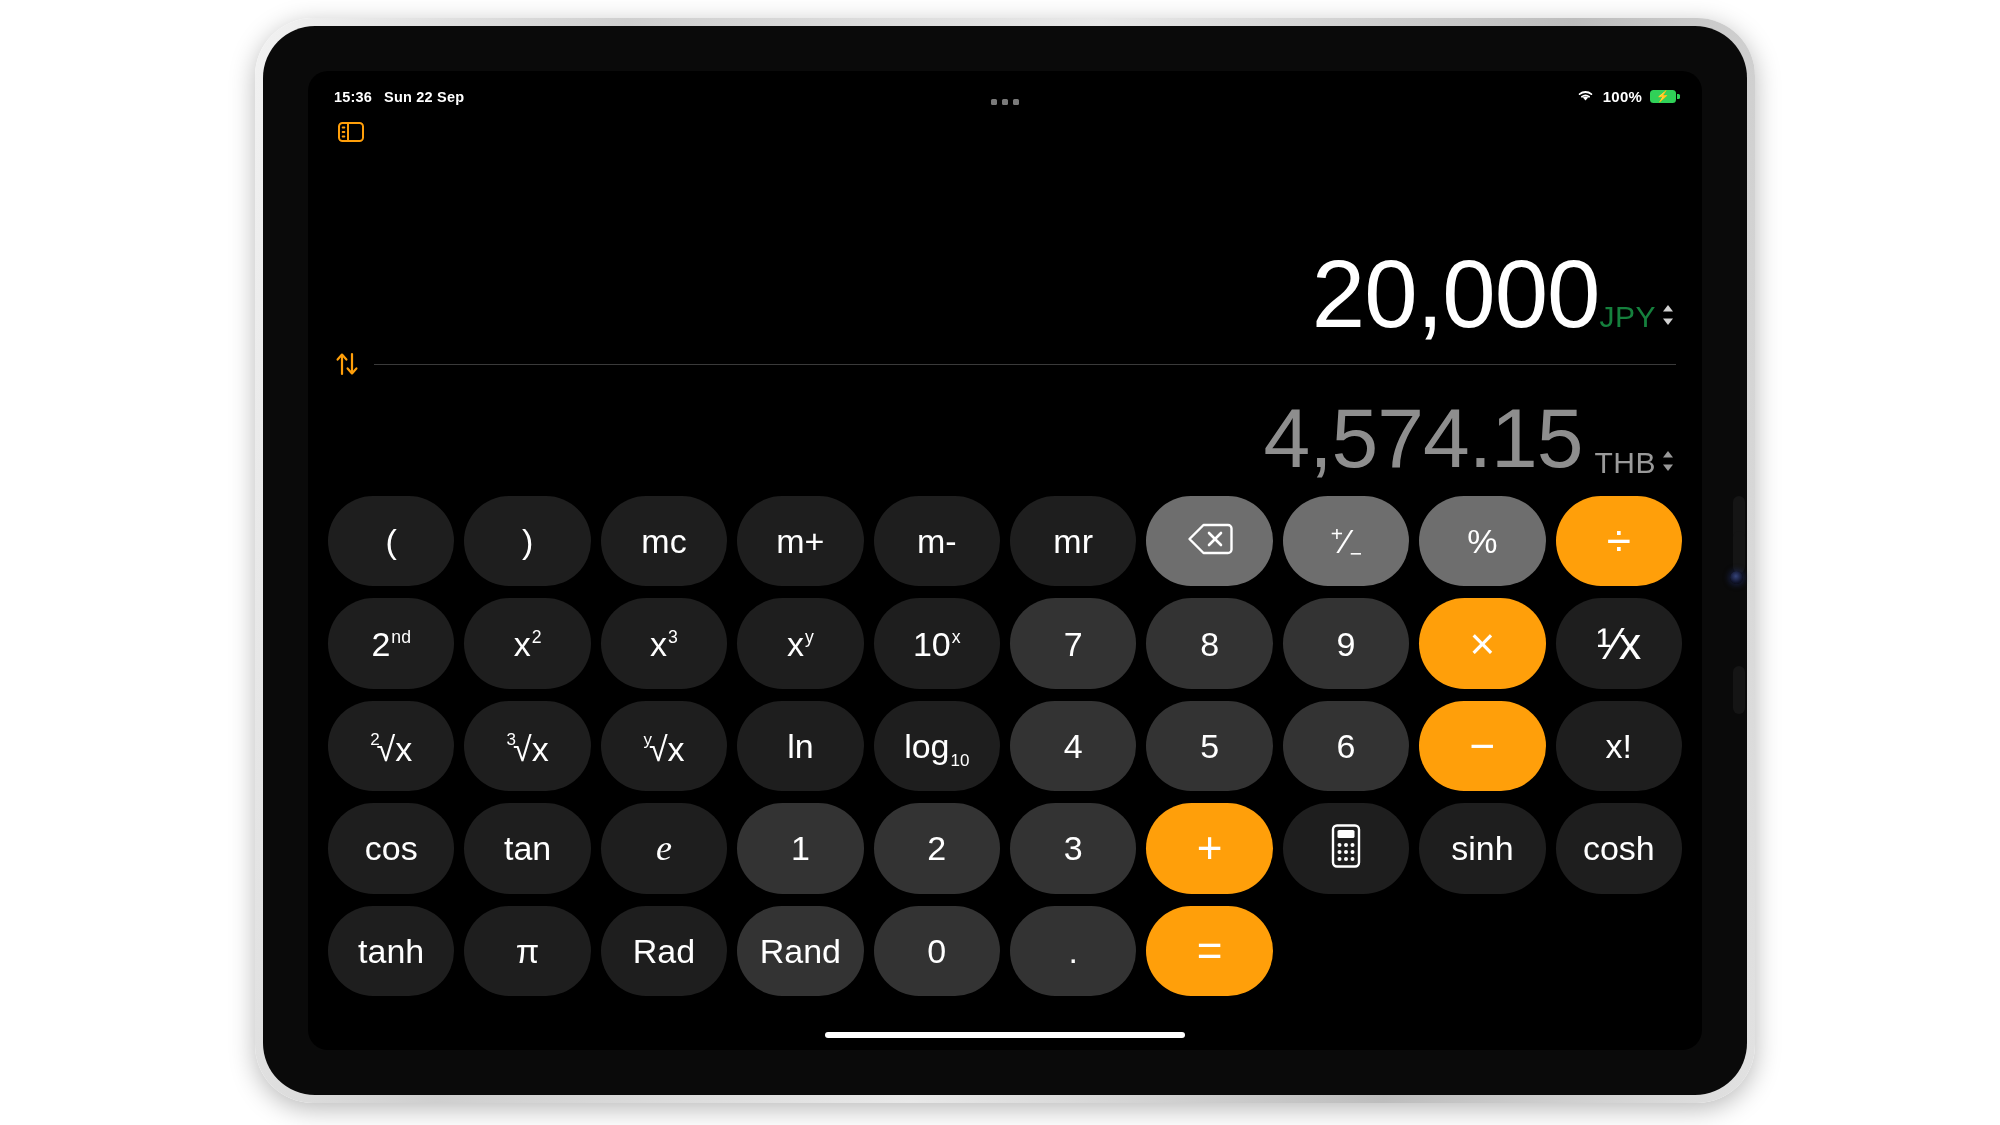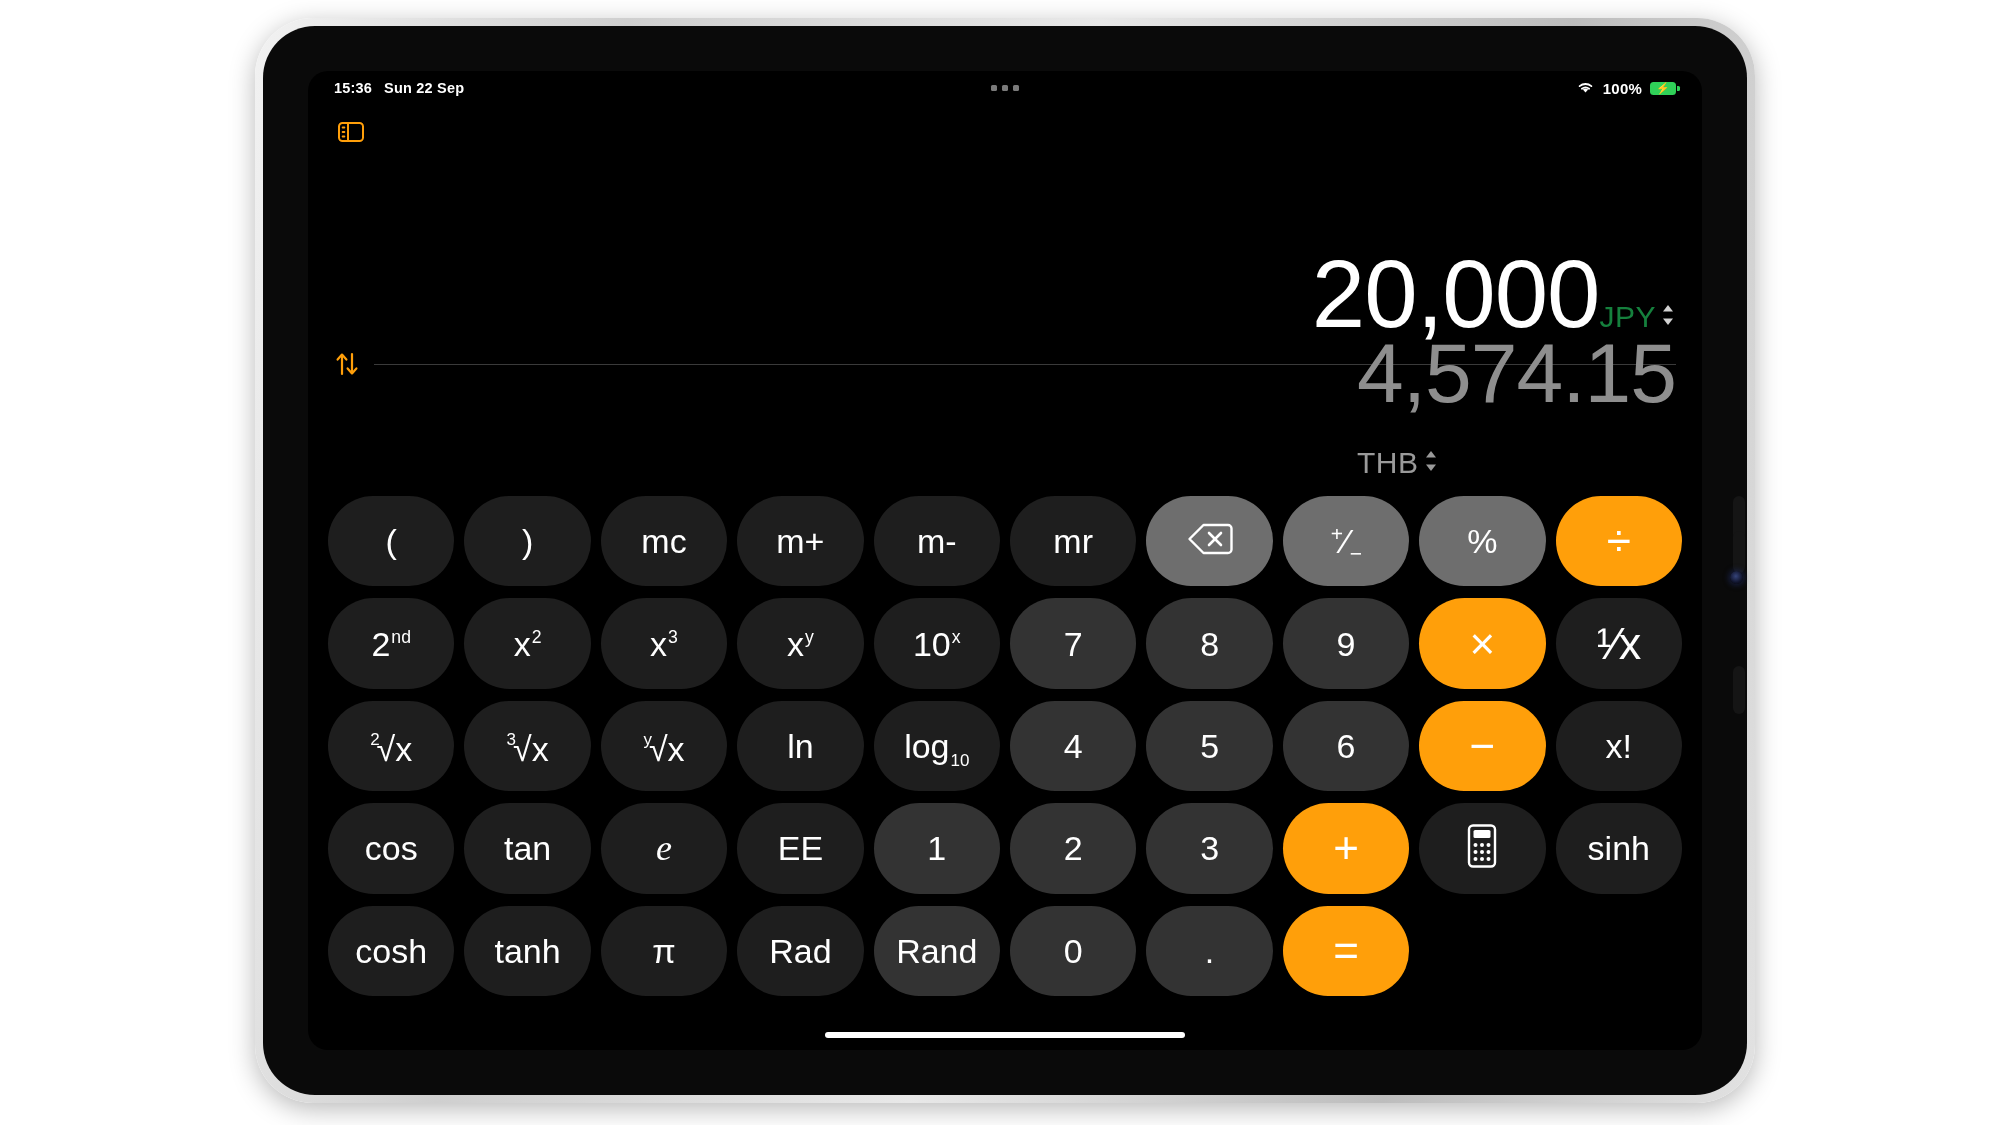--- a/index.html
+++ b/index.html
@@ -46,21 +46,21 @@
     background: #151515;
   }
   #side-btn-1 { top: 470px; height: 44px; }
   #side-btn-2 { top: 505px; height: 42px; }
   #side-btn-3 { top: 640px; height: 48px; }
 
   
   #status-bar {
     position: absolute; left: 0; top: 0;
     width: 100%; height: 34px;
-    display: flex; align-items: center;
+    display: flex; align-items: flex-end;
     padding: 0 26px;
     color: #fff; font-size: 14.5px; font-weight: bold;
     letter-spacing: .2px;
   }
   #status-left { display: flex; gap: 12px; align-items: center; }
   #status-center { position: absolute; left: 0; right: 0; display: flex; justify-content: center; pointer-events: none; }
   #multitask-dots { display: flex; gap: 5px; }
   #multitask-dots i { width: 6px; height: 6px; border-radius: 1.5px; background: #7a7a7a; display: block; }
   #status-right { margin-left: auto; display: flex; gap: 8px; align-items: center; }
   #battery-pct { font-size: 15px; font-weight: bold; }
@@ -101,21 +101,21 @@
 
   #swap-divider {
     position: absolute; left: 26px; right: 26px; bottom: 112px;
     display: flex; align-items: center; gap: 14px;
   }
   #swap-icon { width: 26px; height: 28px; flex: none; }
   #divider-line { flex: 1; height: 1px; background: #3a3a3a; }
 
   #secondary-row {
     position: absolute; right: 26px; bottom: 10px;
-    display: flex; align-items: flex-start; gap: 31px; flex-direction: column;
+    display: flex; align-items: flex-end; gap: 12px;
   }
   #secondary-value {
     color: #8e8e8e; font-size: 84px; font-weight: 300;
     letter-spacing: -1px; line-height: 1;
   }
 
   
   #keypad {
     position: absolute; left: 20px; right: 20px; top: 425px; bottom: 54px;
     display: grid;
@@ -337,23 +337,20 @@
             <span class="glyph">x!</span>
           </div>
           <div class="key fn">
             <span class="glyph">cos</span>
           </div>
           <div class="key fn">
             <span class="glyph">tan</span>
           </div>
           <div class="key fn">
             <span class="glyph"><span class="ital">e</span></span>
-          </div>
-          <div class="key fn">
-            <span class="glyph">EE</span>
           </div>
           <div class="key digit">
             <span class="glyph">1</span>
           </div>
           <div class="key digit">
             <span class="glyph">2</span>
           </div>
           <div class="key digit">
             <span class="glyph">3</span>
           </div>

